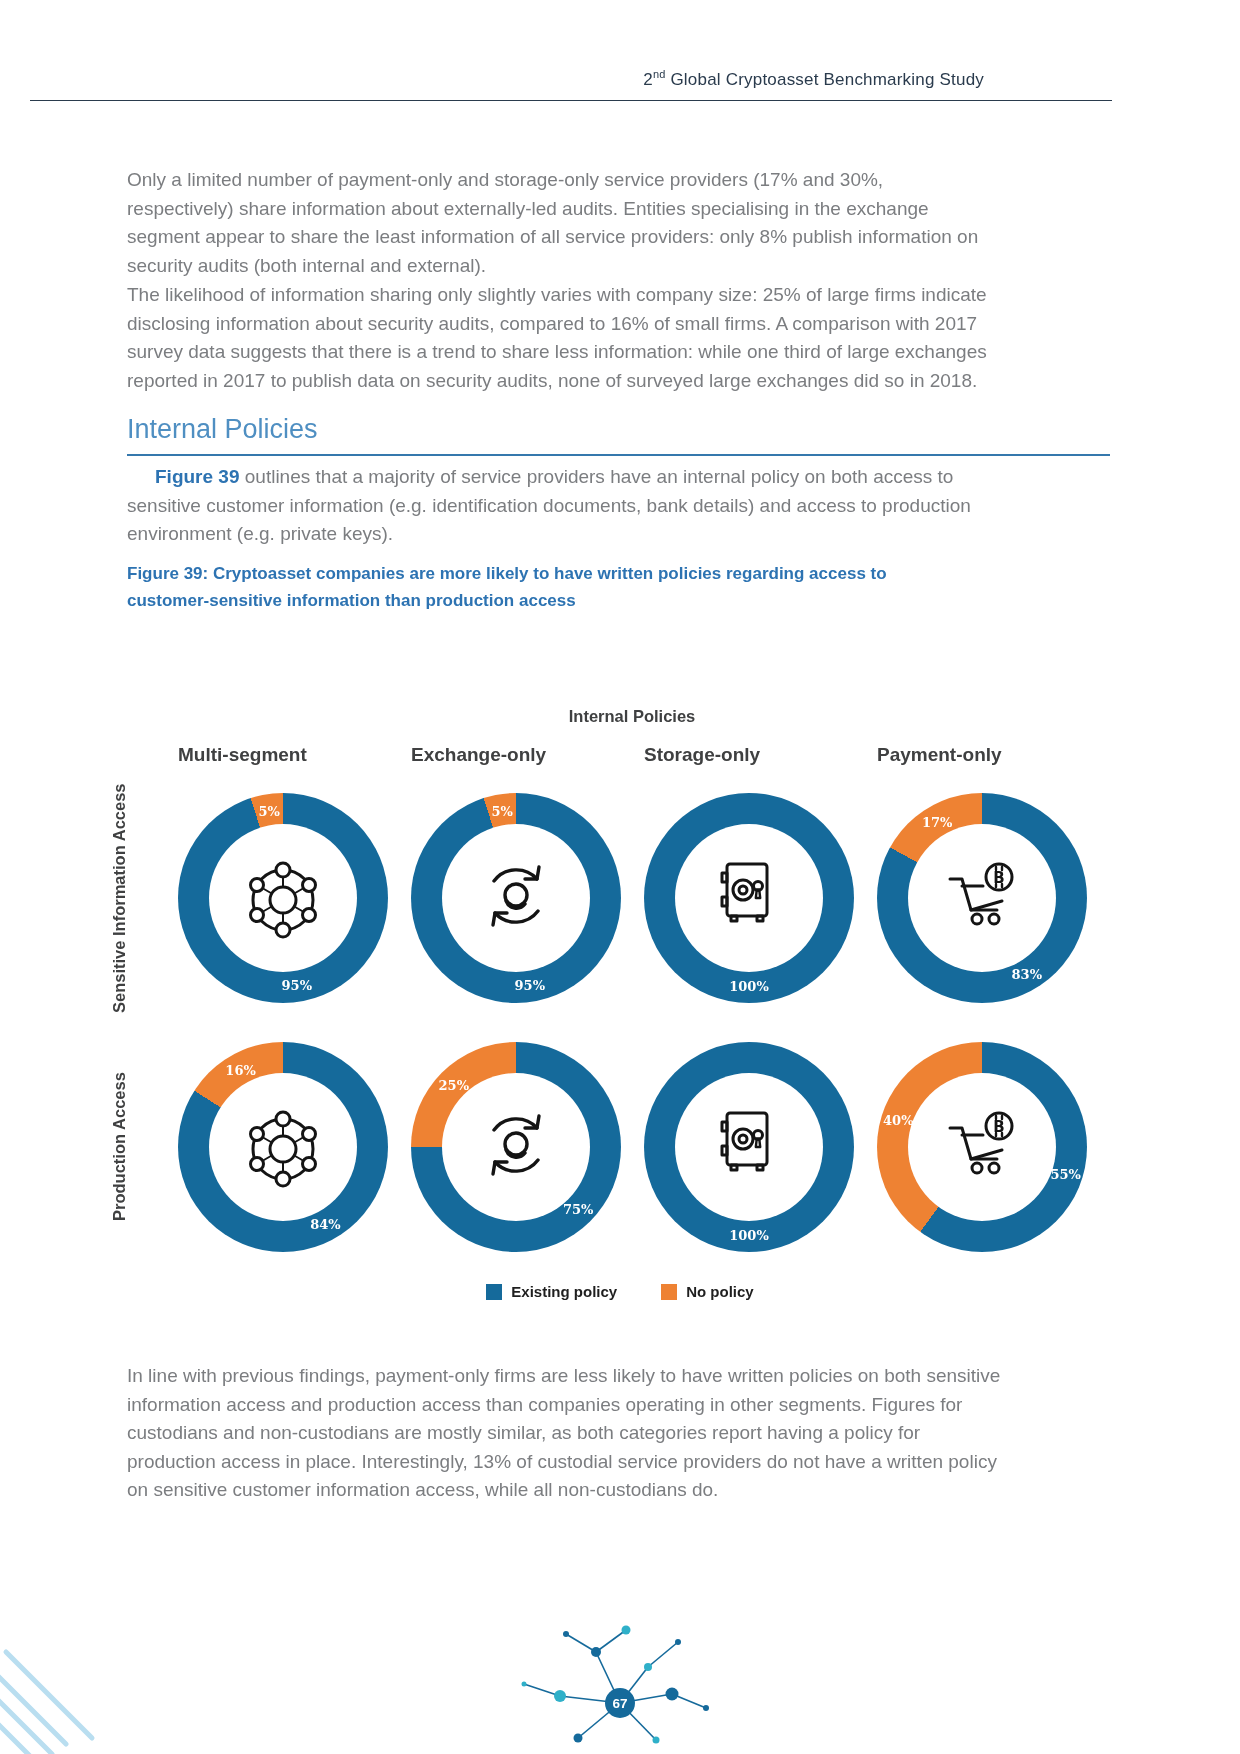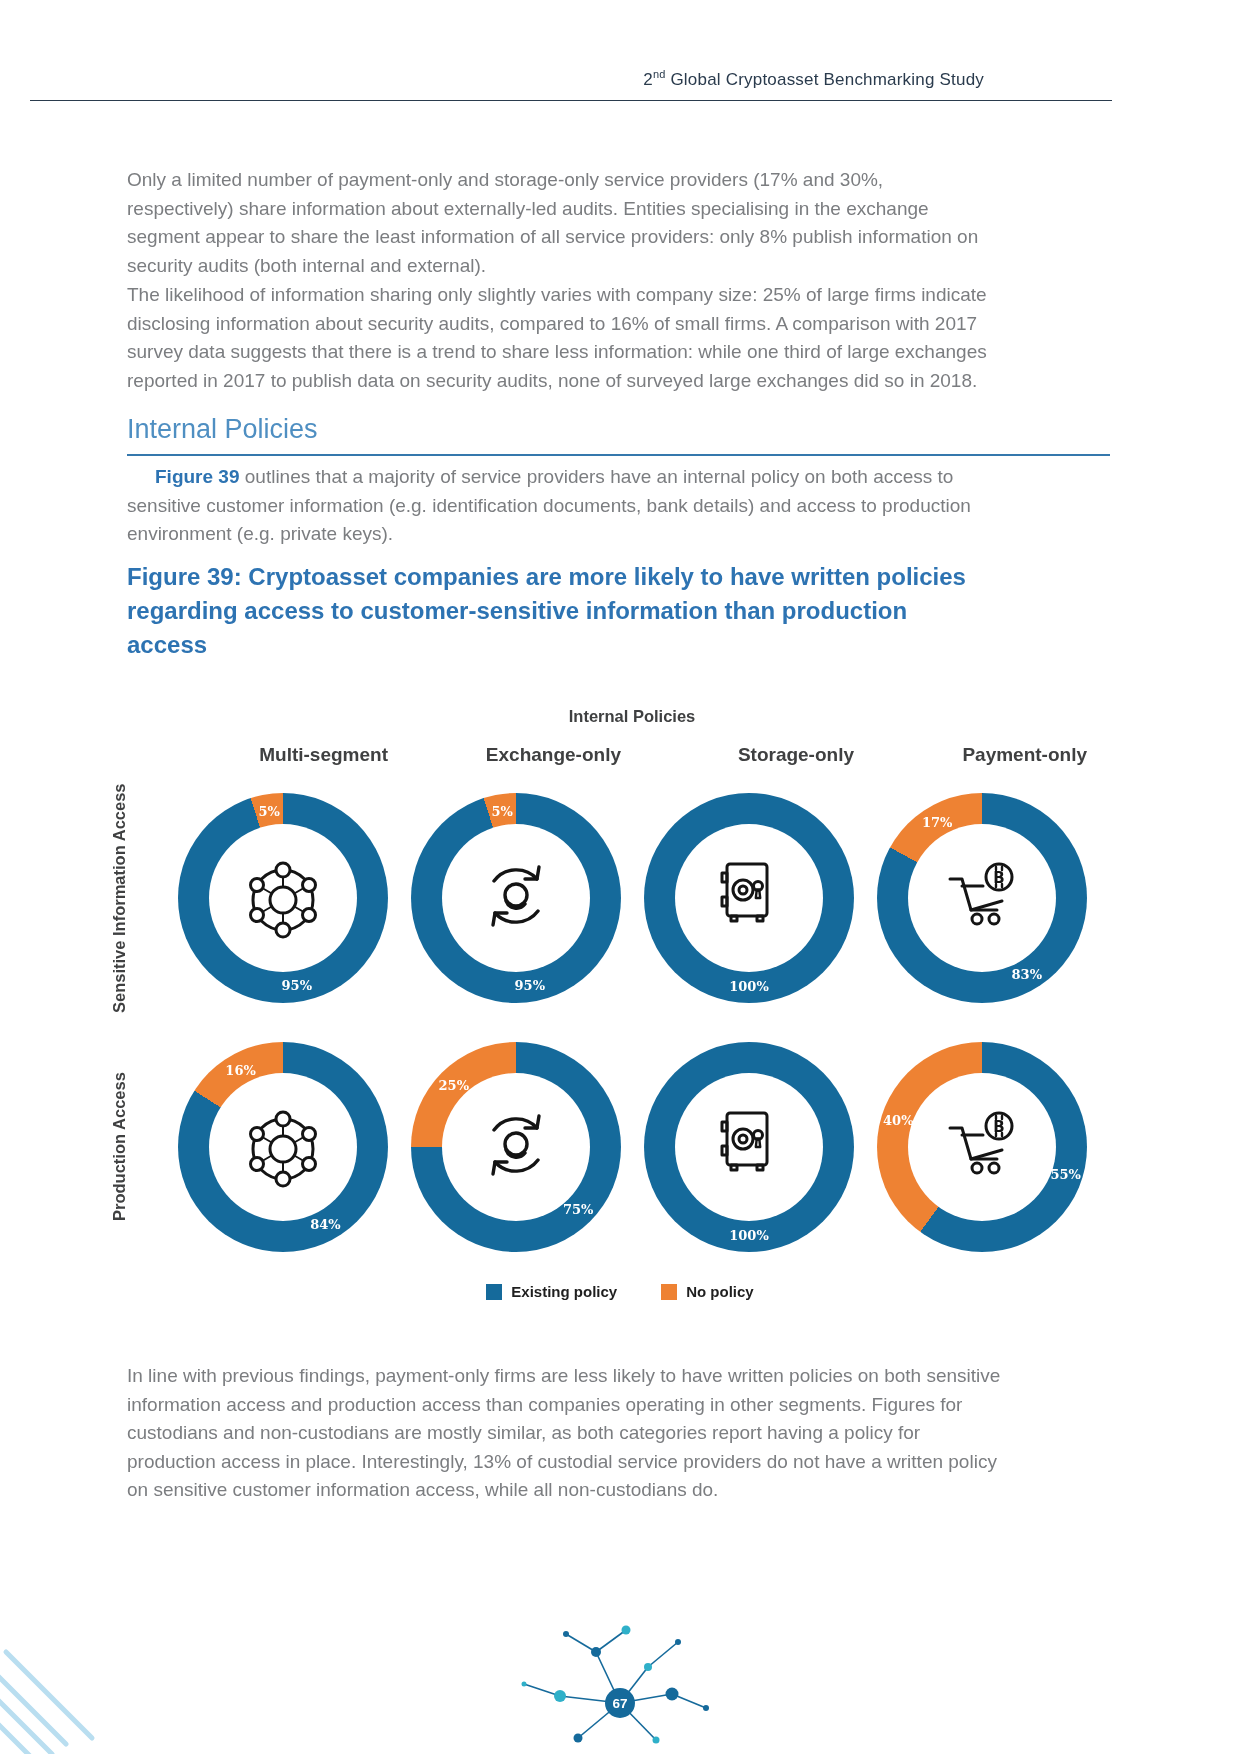--- a/index.html
+++ b/index.html
@@ -19,26 +19,26 @@
   .body-par{position:absolute;left:127px;font-size:19px;line-height:28.5px;color:var(--body_gray);}
   .p1{top:166px;width:868px;}
   .p2{top:281px;width:872px;}
   .p3{top:463px;width:872px;}
   .p4{top:1362px;width:882px;}
   .fig-link{color:var(--caption_blue);font-weight:bold;margin-left:28px;}
 
   .section-heading{position:absolute;left:127px;top:414px;width:983px;font-size:27px;color:var(--heading_blue);
     padding-bottom:9px;border-bottom:2px solid #3578ad;font-weight:normal;}
 
-  .fig-caption{position:absolute;left:127px;top:560px;width:845px;font-size:24px;line-height:34px;
+  .fig-caption{position:absolute;left:127px;top:560px;width:845px;font-size:17px;line-height:27px;
     font-weight:bold;color:var(--caption_blue);}
 
   .chart-title{position:absolute;left:178px;top:707px;width:908px;text-align:center;
     font-size:16.5px;font-weight:bold;color:var(--dark_label);}
-  .col-head{position:absolute;top:744px;width:210px;text-align:right;font-size:19px;font-weight:bold;color:var(--dark_label);}
+  .col-head{position:absolute;top:744px;width:210px;text-align:left;font-size:19px;font-weight:bold;color:var(--dark_label);}
   .row-label{position:absolute;left:110px;width:38px;text-align:center;font-size:16.5px;font-weight:bold;
     color:var(--dark_label);writing-mode:vertical-rl;transform:rotate(180deg);}
 
   .donut{position:absolute;width:210px;height:210px;border-radius:50%;background:var(--existing);}
   .donut .hole{position:absolute;left:31px;top:31px;width:148px;height:148px;border-radius:50%;background:#fff;}
   .donut .icon{position:absolute;left:55px;top:55px;width:100px;height:100px;}
   .donut .pct{position:absolute;transform:translate(-50%,-50%);font-family:"DejaVu Serif",serif;
     font-size:13px;font-weight:bold;color:#fff;white-space:nowrap;}
 
   .legend{position:absolute;left:0;top:1283px;width:1240px;display:flex;justify-content:center;gap:44px;}

